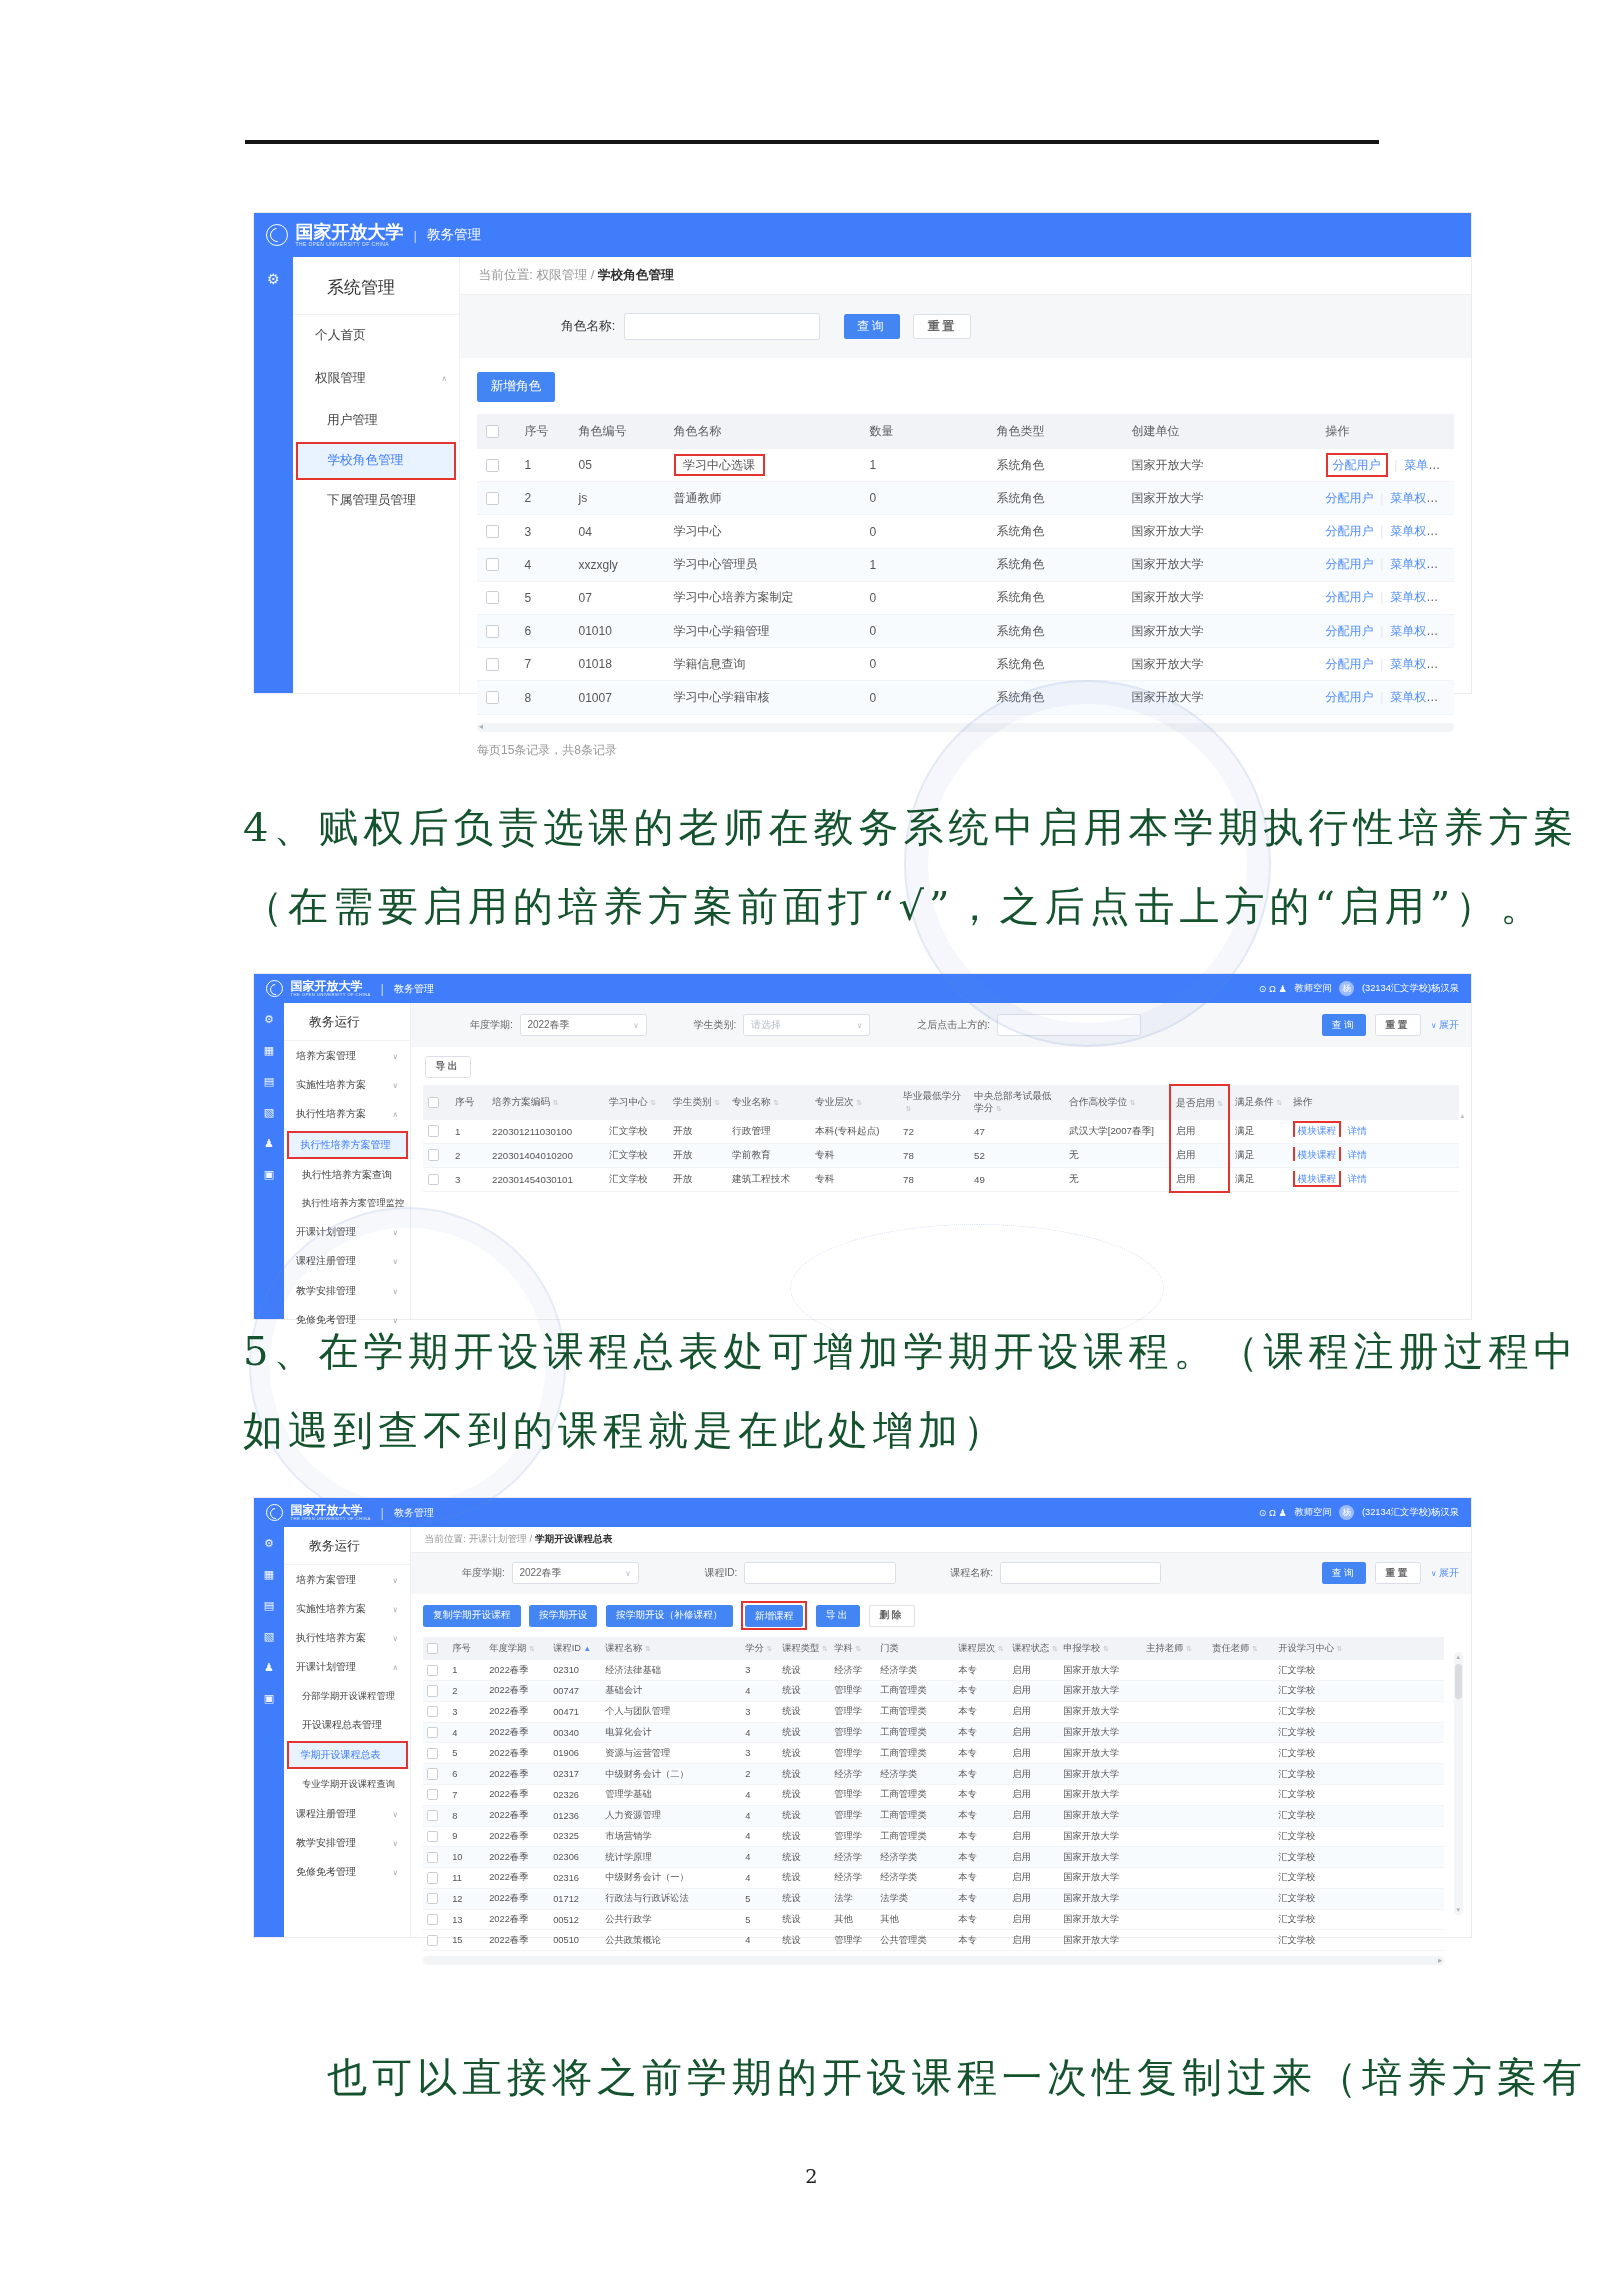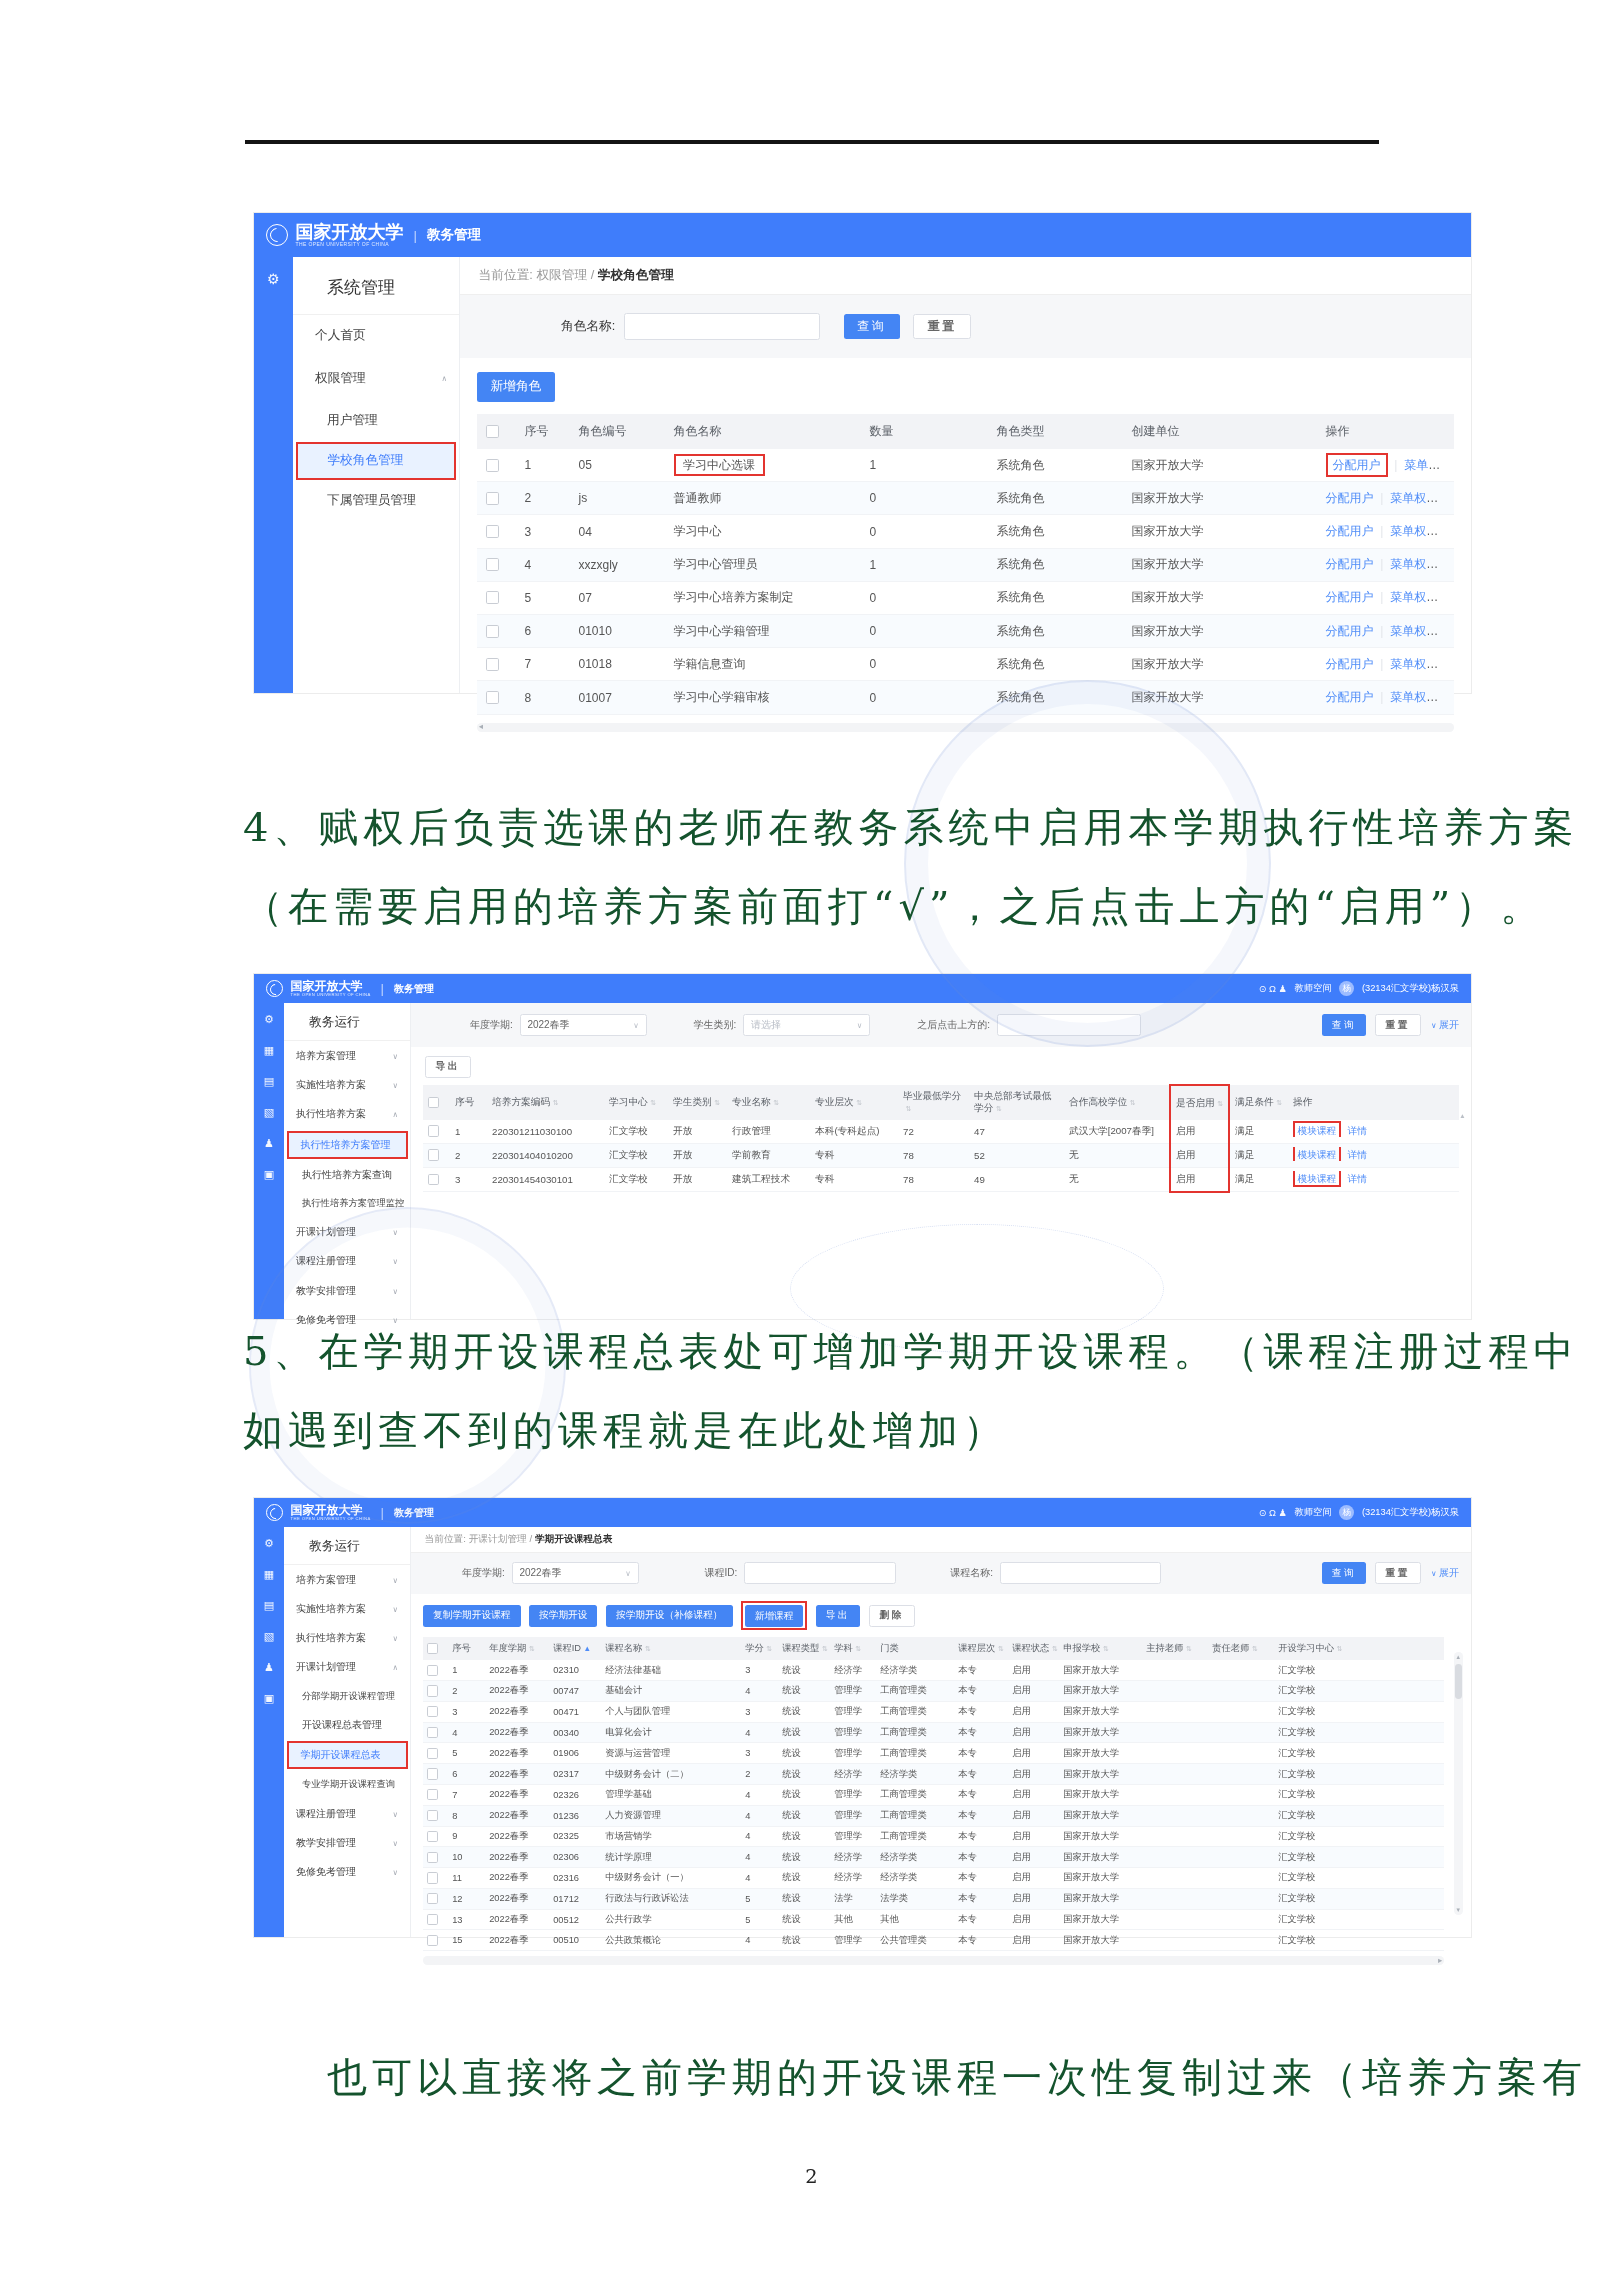--- a/index.html
+++ b/index.html
@@ -30,21 +30,21 @@
   .topbar{background:#3F7DFB;color:#fff;display:flex;align-items:center;padding:0 12px;box-sizing:border-box;}
   .shot1 .topbar{height:44px;} .shot2 .topbar,.shot3 .topbar{height:29px;}
   .logo{display:flex;align-items:center;gap:7.6px;}
   .logo-circle{border:1.7px solid #fff;border-radius:50%;position:relative;box-sizing:border-box;}
   .shot1 .logo-circle{width:22px;height:22px;} .shot2 .logo-circle,.shot3 .logo-circle{width:17px;height:17px;}
   .logo-circle::after{content:"";position:absolute;left:2.5px;top:3.4px;width:60%;height:60%;
        border-radius:50%;border:1.7px solid #fff;border-top-color:transparent;border-right-color:transparent;transform:rotate(40deg);}
   .brand-col{display:flex;flex-direction:column;line-height:1.05;}
   .brand-name{font-weight:bold;} .shot1 .brand-name{font-size:18px;} .shot2 .brand-name,.shot3 .brand-name{font-size:12px;}
   .brand-sub{font-size:5px;opacity:.85;letter-spacing:0.4px;} .shot2 .brand-sub,.shot3 .brand-sub{font-size:4.2px;}
-  .brand-sep{margin:0 10px;opacity:.65;} .brand-module{font-size:13.5px;font-weight:bold;} .shot2 .brand-module,.shot3 .brand-module{font-size:10px;}
+  .brand-sep{margin:0 10px;opacity:.65;} .brand-module{font-size:13.5px;} .shot2 .brand-module,.shot3 .brand-module{font-size:10px;}
   .acct{margin-left:auto;display:flex;align-items:center;gap:7.6px;font-size:9.3px;}
   .acct .ic{font-size:9.3px;opacity:.95;} 
   .avatar{width:15px;height:15px;border-radius:50%;background:#9DBCFF;color:#fff;font-size:8.5px;
        display:flex;align-items:center;justify-content:center;}
   .shotbody{position:absolute;left:0;right:0;bottom:0;display:flex;}
   .shot1 .shotbody{top:44px;} .shot2 .shotbody,.shot3 .shotbody{top:29px;}
   .rail{background:#3F7DFB;display:flex;flex-direction:column;align-items:center;color:#fff;}
   .shot1 .rail{width:39px;padding-top:13.5px;gap:22px;font-size:14.4px;}
   .shot2 .rail,.shot3 .rail{width:30px;padding-top:10px;gap:18px;font-size:11px;}
   .rail .ric{opacity:.95;}
@@ -303,20 +303,21 @@
                 <td class="blue">0</td>
                 <td>系统角色</td>
                 <td>国家开放大学</td>
                 <td class="c-ops"><span class="lnk">分配用户</span><span class="sep">|</span><span class="lnk">菜单权限</span><span class="sep">|</span><span class="lnk">修改</span></td>
               </tr>
             </tbody>
           </table>
         <div class="hscroll">
             <span class="la">◂</span>
           </div>
+        <div class="pageinfo">每页15条记录，共8条记录</div>
       </div>
     </div>
   </section>
 
   <div class="para" id="p4l1">4、赋权后负责选课的老师在教务系统中启用本学期执行性培养方案</div>
   <div class="para" id="p4l2">（在需要启用的培养方案前面打“√”，之后点击上方的“启用”）。</div>
 
   <section class="shot shot2">
     <div class="topbar">
       <div class="logo">

